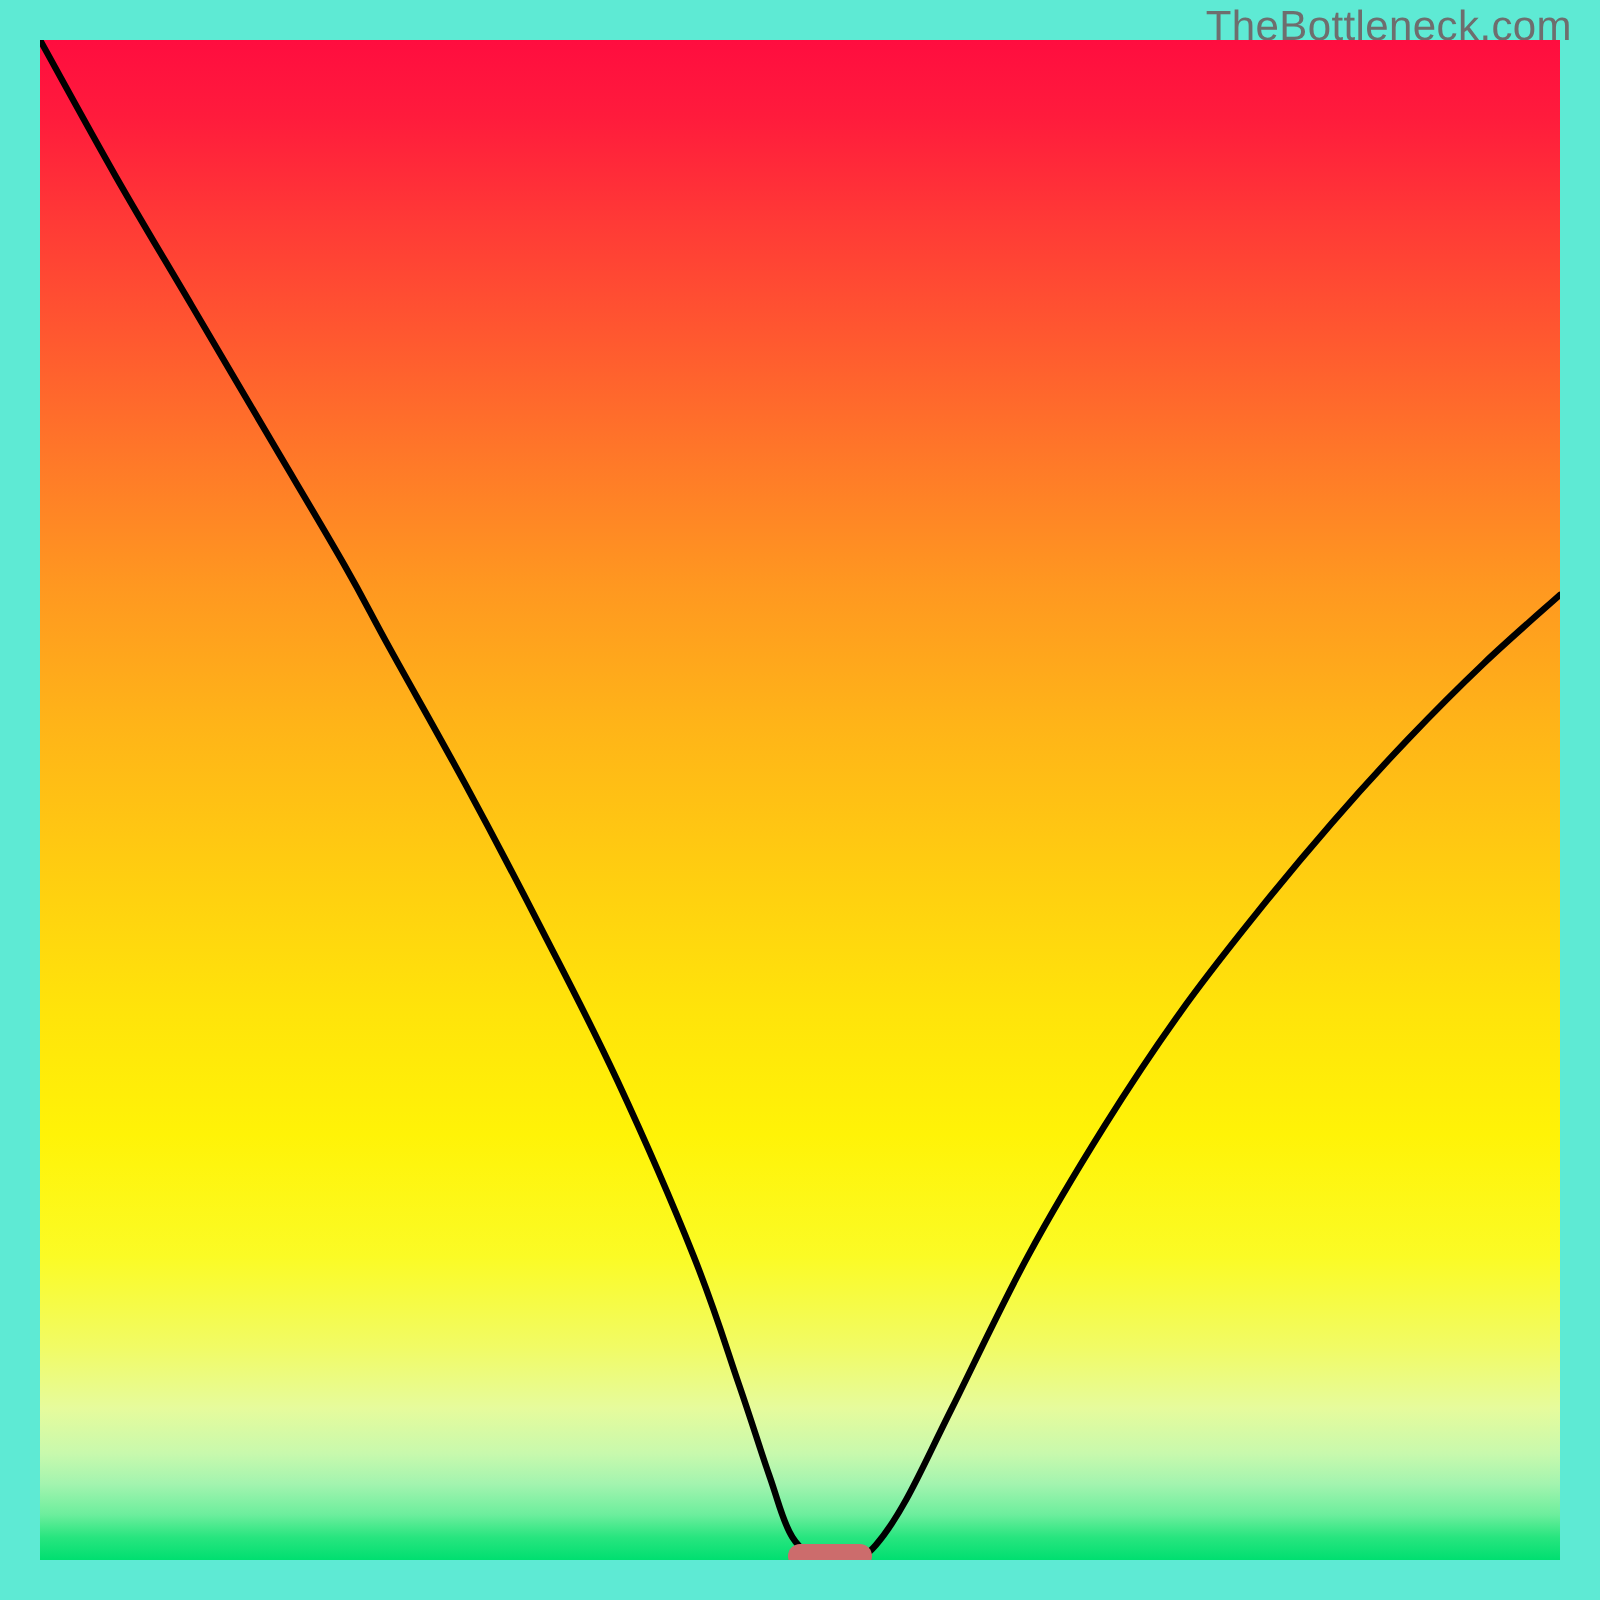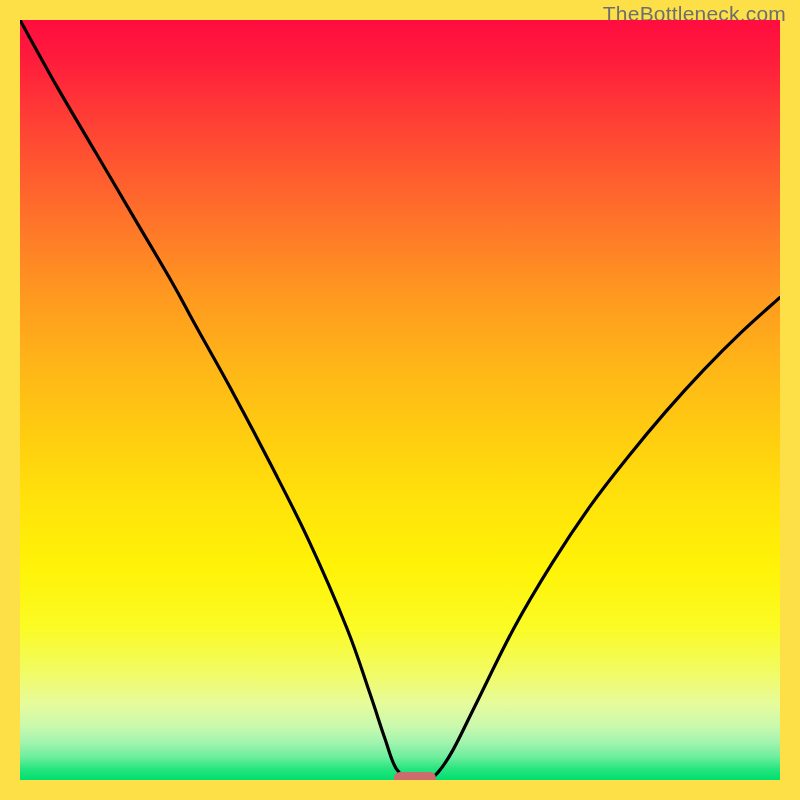--- a/index.html
+++ b/index.html
@@ -10,21 +10,21 @@
     overflow: hidden;
     background: #000;
     font-family: Arial, Helvetica, sans-serif;
   }
   .frame {
     position: absolute;
     left: 0;
     top: 0;
     width: 800px;
     height: 800px;
-    background: #fde047;
+    background: #5eead4;
   }
   .plot {
     position: absolute;
     left: 20px;
     top: 20px;
     width: 760px;
     height: 760px;
     overflow: hidden;
   }
   .gradient {

